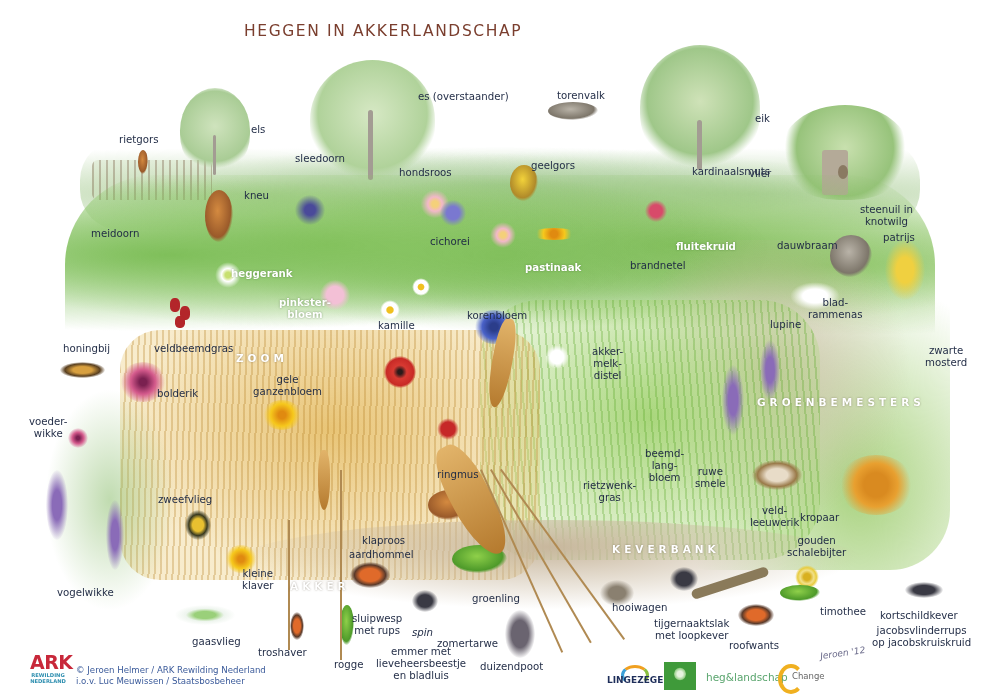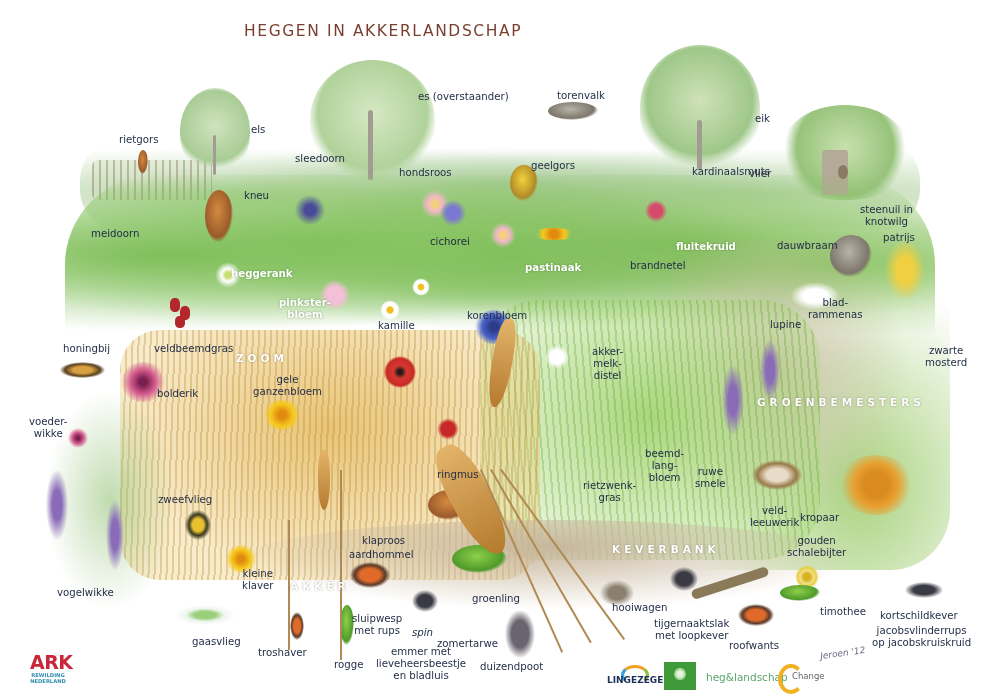--- a/index.html
+++ b/index.html
@@ -318,20 +318,24 @@
   </div>
   <div class="lbl" style="left:480px;top:661px;">duizendpoot</div>
 
   <div class="signature">Jeroen '12</div>
 
   <div class="logo-ark">
     <span class="ark-main">ARK</span>
     <span class="ark-sub">REWILDING</span>
     <span class="ark-sub">NEDERLAND</span>
   </div>
+  <div class="credit">
+    <span>© Jeroen Helmer / ARK Rewilding Nederland</span><br>
+    <span>i.o.v.  Luc Meuwissen / Staatsbosbeheer</span>
+  </div>
 
   <div class="logo-ling">
     <span class="ring"></span>
     <span class="ling-text">LINGEZEGEN</span>
   </div>
   <div class="logo-sbb">
     <span class="tree-ico"></span>
   </div>
   <div class="logo-heg">heg&amp;landschap</div>
   <div class="logo-change">

